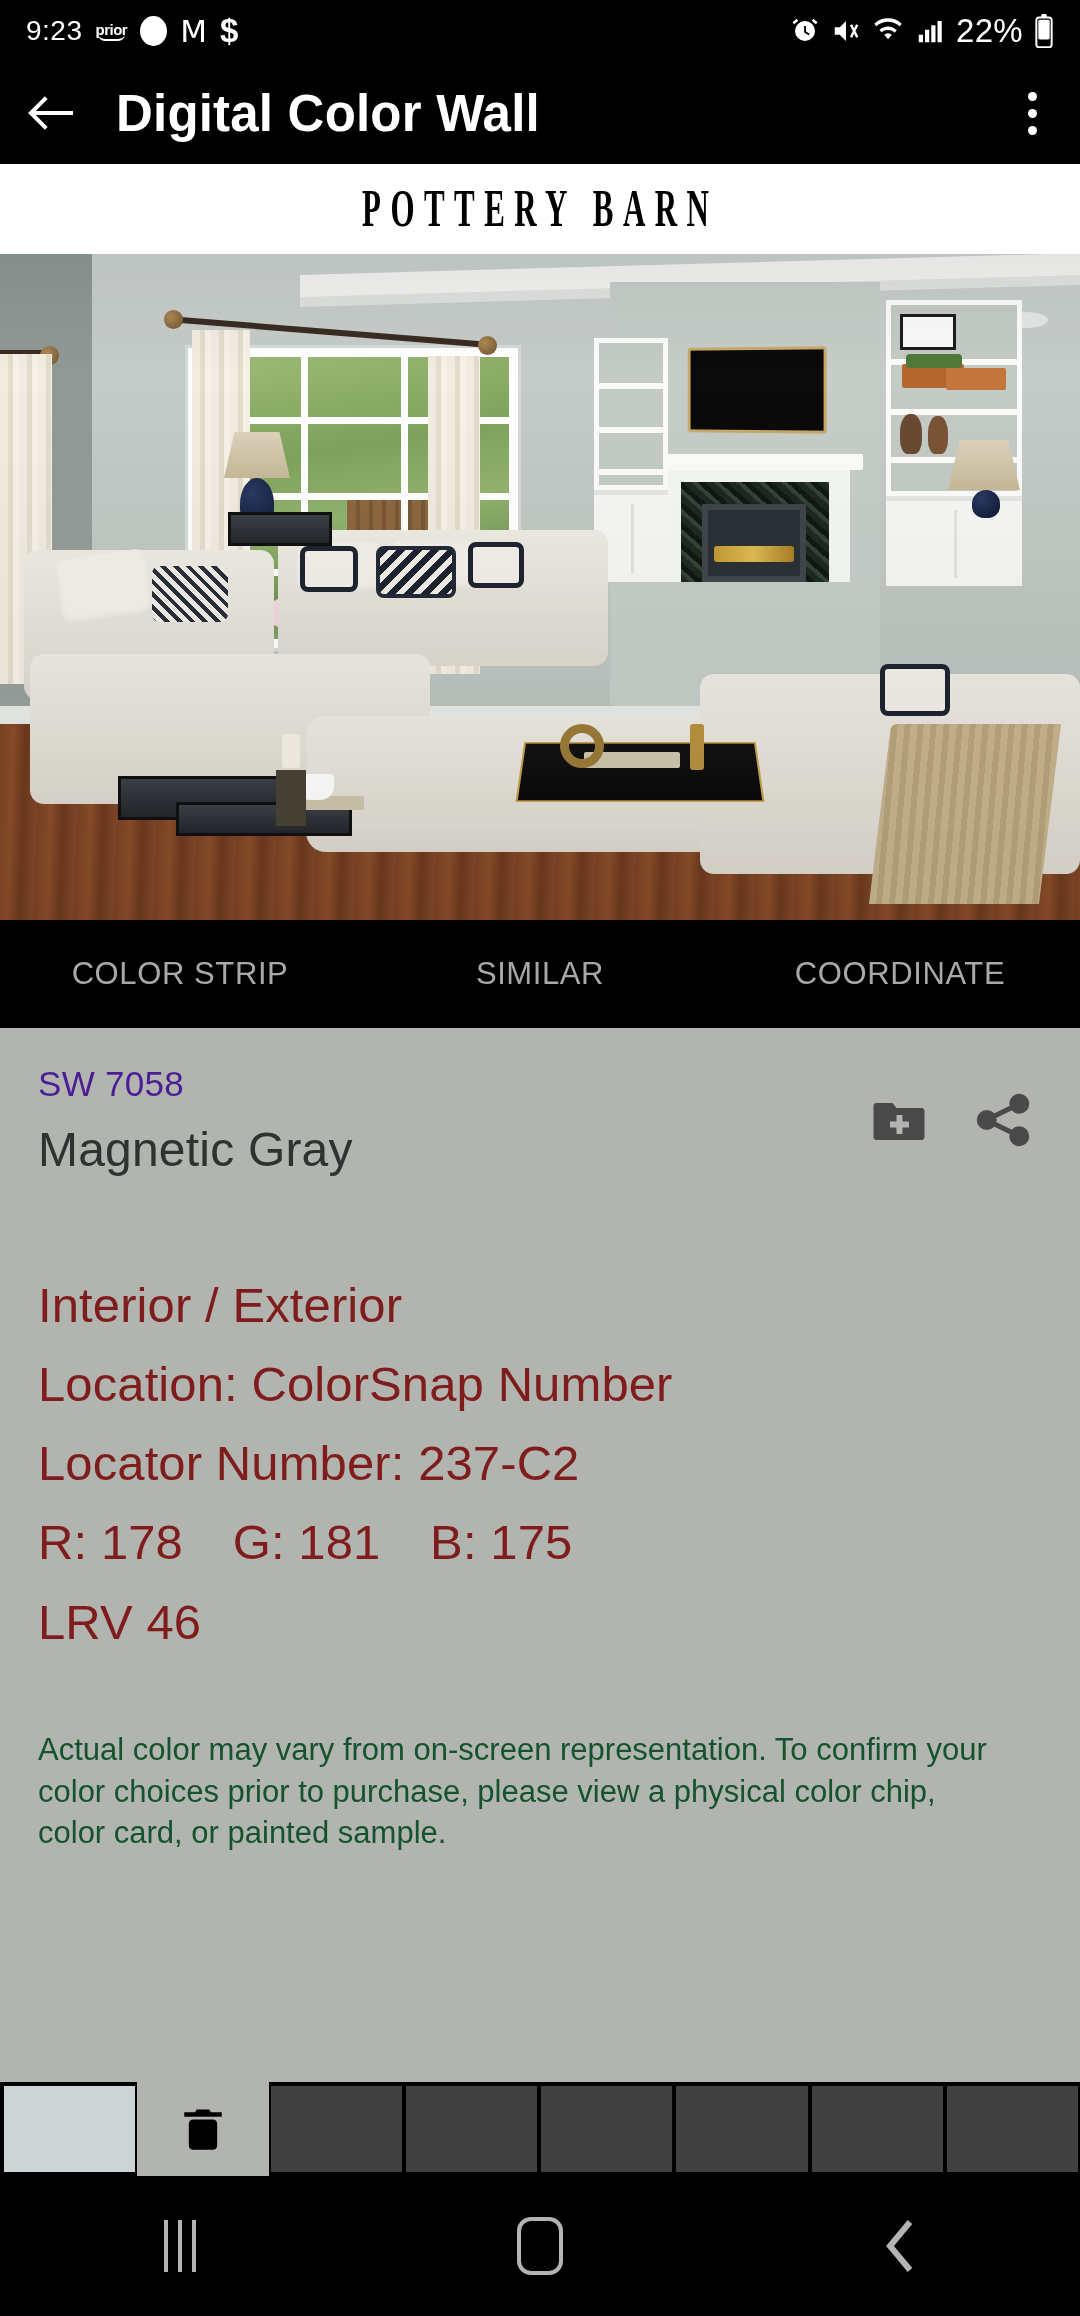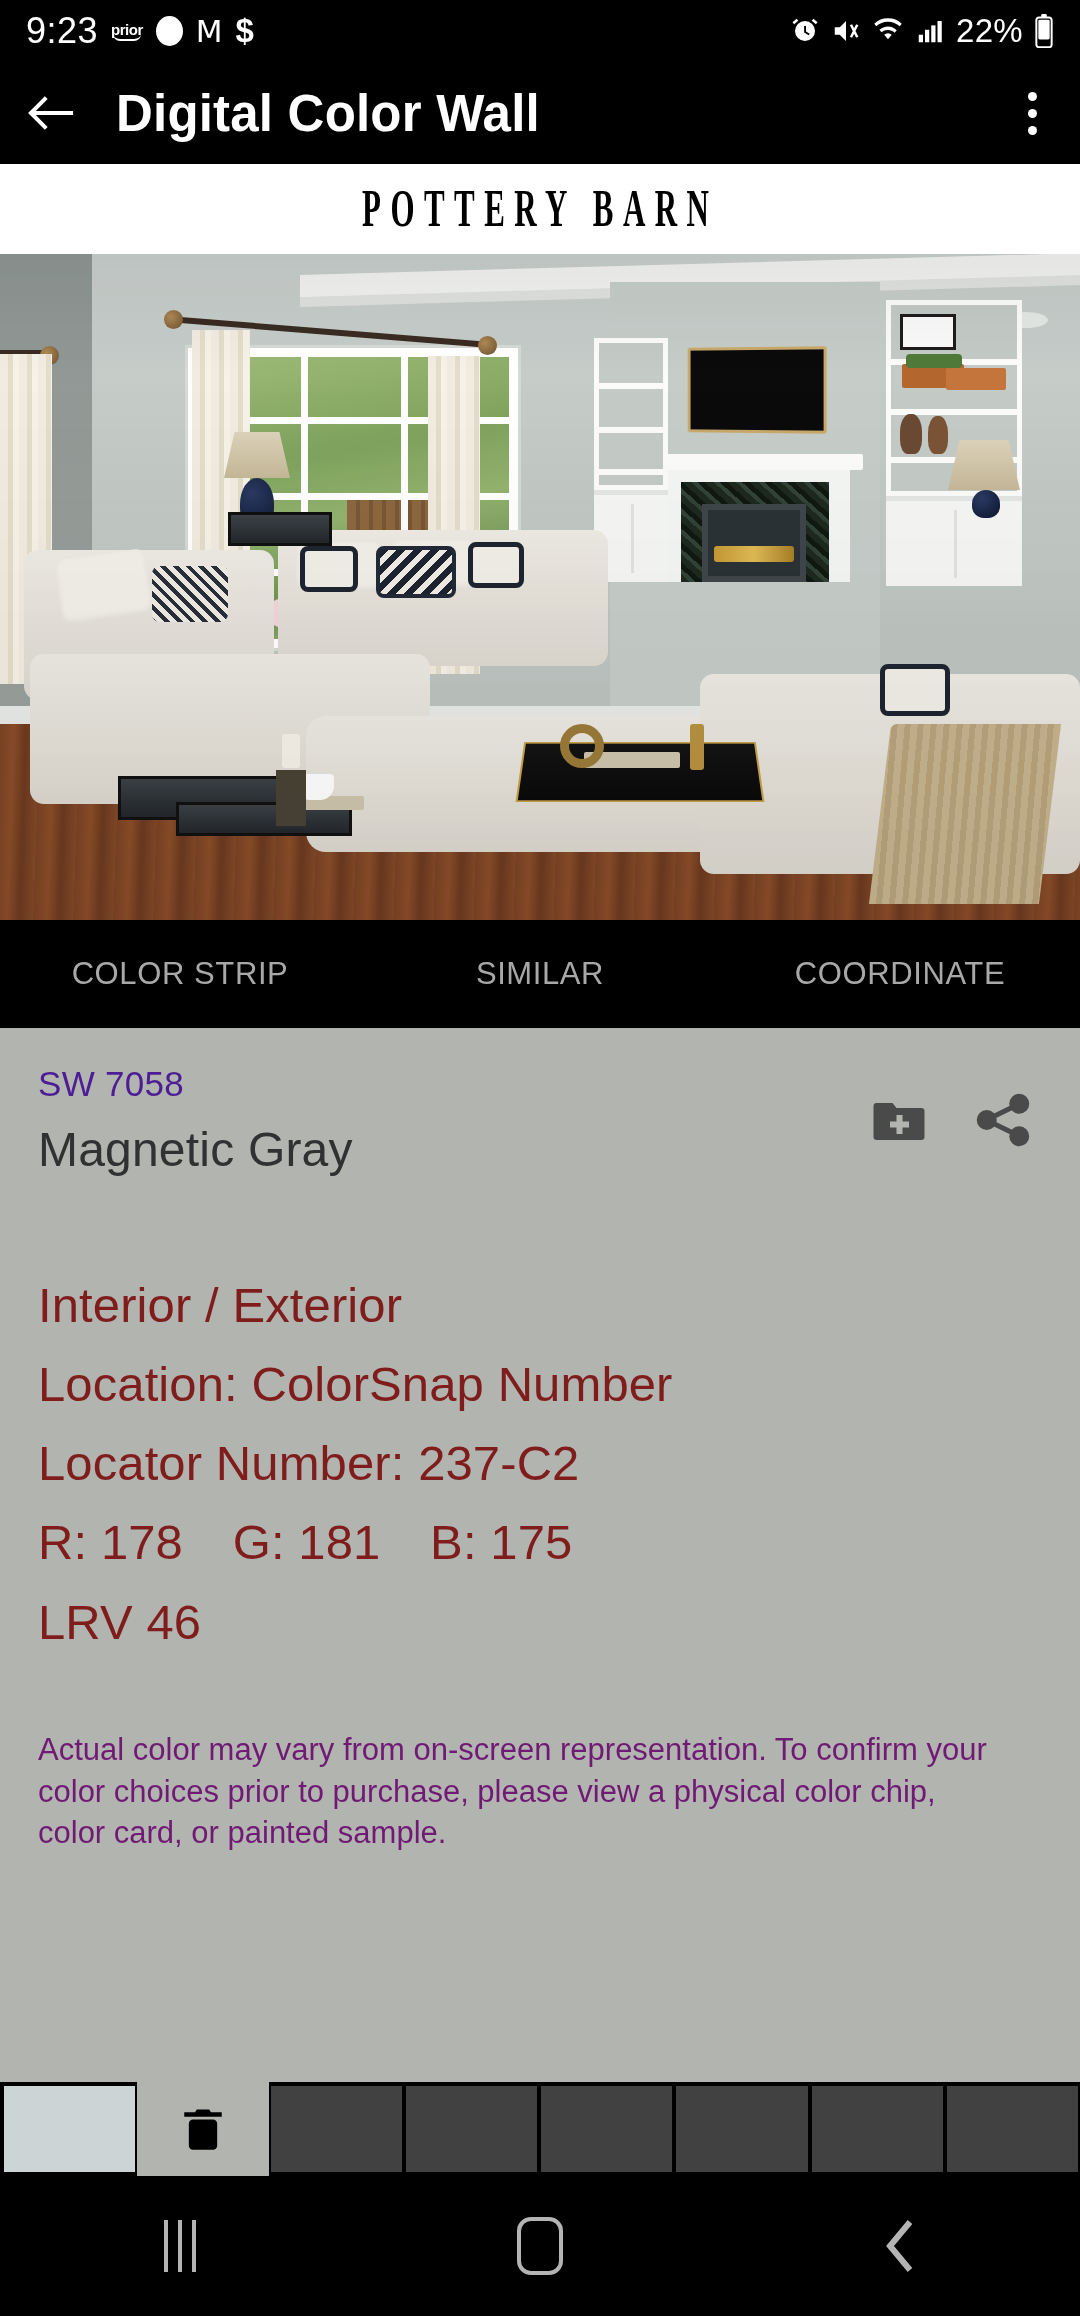--- a/index.html
+++ b/index.html
@@ -11,21 +11,21 @@
   }
   #screen { position: relative; width: 1080px; height: 2316px; background: #000; }
 
   
   .statusbar {
     position: absolute; top: 0; left: 0; width: 1080px; height: 62px;
     background: #000; color: #fff;
     display: flex; align-items: center; padding: 0 26px;
   }
   .sb-left { display: flex; align-items: center; gap: 13px; }
-  .sb-time { font-size: 36px; font-weight: 400; letter-spacing: .5px; }
+  .sb-time { font-size: 28px; font-weight: 400; letter-spacing: .5px; }
   .sb-right { margin-left: auto; display: flex; align-items: center; gap: 11px; }
   .sb-ico { display: inline-flex; align-items: center; justify-content: center; }
   .sb-battpct { font-size: 33px; letter-spacing: .3px; }
 
   .firetv {
     font-size: 15px; font-weight: 700; letter-spacing: -.5px;
     position: relative; line-height: 1; padding-bottom: 4px;
   }
   .firetv::after {
     content: ""; position: absolute; left: 2px; right: 2px; bottom: 0;
@@ -199,21 +199,21 @@
   .details {
     position:absolute; top:1028px; left:0; width:1080px; height:1000px;
     background:#b2b5af; padding: 36px 38px 0 38px; color:#3f4240;
   }
   .sw-code { font-size:35px; color:#4c1d95; letter-spacing:.3px; }
   .color-name { font-size:48px; font-weight:400; color:#2f3230; margin-top:18px; letter-spacing:.2px; }
   .detail-actions { position:absolute; right:46px; top:62px; display:flex; align-items:center; gap:42px; }
   .detail-lines { margin-top:96px; }
   .detail-line { font-size:49px; color:#7f1d1d; line-height:1.33; margin-bottom:14px; letter-spacing:.1px; }
   .rgb-line span { margin-right:36px; }
-  .disclaimer { margin-top:74px; font-size:31px; line-height:1.35; color:#701a75; max-width:960px; }
+  .disclaimer { margin-top:74px; font-size:31px; line-height:1.35; color:#14532d; max-width:960px; }
 
   
   .palette {
     position:absolute; top:2024px; left:0; width:1080px; height:152px;
     background:#b2b5af; display:flex; align-items:flex-end;
   }
   .pal-row { display:flex; width:1080px; height:94px; }
   .pal-slot { flex:1; border:4px solid #000; border-right-width:2px; border-left-width:2px; }
   .pal-slot:first-child { border-left-width:4px; }
   .pal-slot.empty { background:#b2b5af; border:none; display:flex; align-items:center; justify-content:center; }

